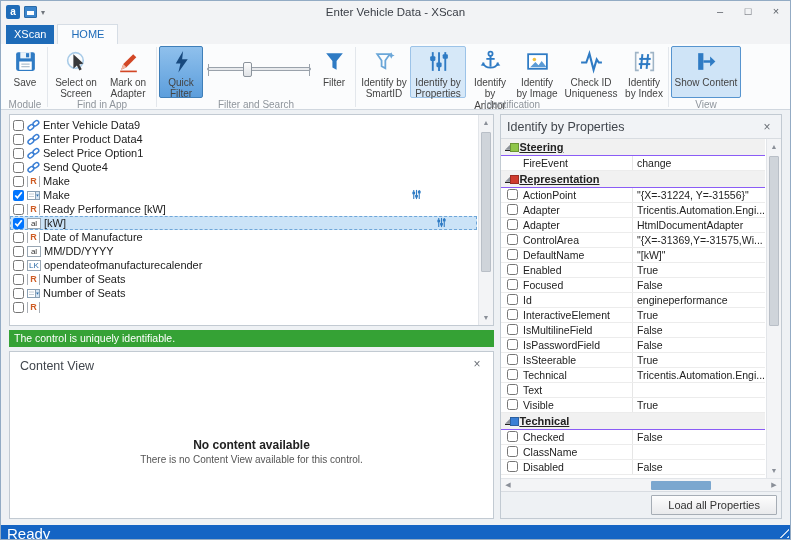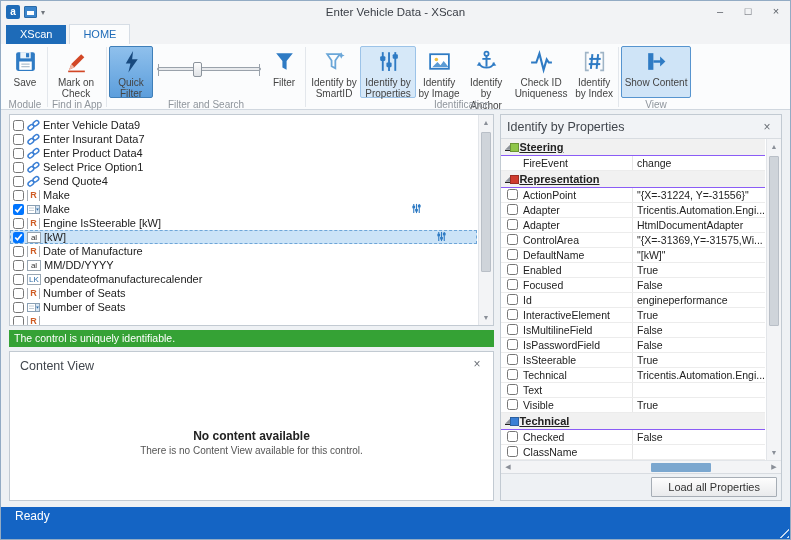--- a/index.html
+++ b/index.html
@@ -13,21 +13,21 @@
   .app-logo { width:14px; height:14px; background:#1e6bb8; border-radius:2px; color:#fff; font-size:10px; font-weight:bold; text-align:center; line-height:14px; }
   .qat-icon { width:13px; height:12px; background:#3b85cc; border:1px solid #2a6aa8; border-radius:1px; position:relative; }
   .qat-icon:after { content:""; position:absolute; left:2px; right:2px; bottom:2px; height:4px; background:#fff; }
   .qat-drop { color:#707archives0; font-size:8px; color:#70757c; }
   .tb-title { position:absolute; left:0; right:0; text-align:center; font-size:11.5px; color:#3c4048; }
   .tb-btns { margin-left:auto; display:flex; z-index:2; }
   .tb-btn { width:28px; height:20px; text-align:center; line-height:19px; color:#5a5f66; font-size:11px; }
 
   
   .tabrow { height:21px; background:#f2f3f5; display:flex; align-items:flex-end; padding-left:5px; flex:0 0 auto; }
-  .tab-app { background:#1e6bb8; color:#fff; font-size:11px; padding:3px 14px 4px; }
+  .tab-app { background:#1e6bb8; color:#fff; font-size:11px; padding:3px 8px 4px; }
   .tab-home { background:#fbfcfd; color:#1e6bb8; font-size:11px; padding:3px 13px 4px; margin-left:3px; border:1px solid #d6dde5; border-bottom:none; }
 
   
   .ribbon { height:66px; background:#fbfcfd; border-bottom:1px solid #d0d7df; display:flex; align-items:stretch; padding:1px 2px 0; flex:0 0 auto; }
   .rgroup { display:flex; flex-direction:column; }
   .rgroup-body { display:flex; align-items:flex-start; flex:1; padding:1px 2px 0; }
   .rgroup-label { text-align:center; color:#8f959c; font-size:10px; padding:1px 4px 2px; white-space:nowrap; }
   .rsep { width:1px; background:#e3e7ec; margin:2px 0; }
   .rbtn { display:flex; flex-direction:column; align-items:center; border:1px solid transparent; border-radius:2px; padding:2px 1px 1px; font-size:10px; line-height:1.12; text-align:center; color:#444; height:52px; }
   .rbtn svg { flex:0 0 auto; margin-bottom:1px; }
@@ -90,21 +90,21 @@
   .pchk input { width:11px; height:11px; margin:1px 0 0 2px; }
   .pname { width:112px; flex:0 0 auto; border-right:1px solid #e6e6e6; padding-left:2px; height:100%; line-height:14px; white-space:nowrap; overflow:hidden; color:#222; }
   .pval { flex:1; padding-left:4px; white-space:nowrap; overflow:hidden; text-overflow:ellipsis; color:#222; }
   .pp-hscroll { height:13px; background:#f3f4f6; border-top:1px solid #e2e5e9; position:relative; flex:0 0 auto; }
   .hs-btn { position:absolute; top:0; bottom:0; width:14px; font-size:7px; color:#8a8f98; text-align:center; line-height:12px; }
   .hs-thumb { position:absolute; top:2px; height:9px; right:70px; width:60px; background:#7ba7cf; border-radius:1px; }
   .pp-footer { background:#eef1f4; border-top:1px solid #d8dce1; display:flex; justify-content:flex-end; gap:4px; padding:3px 4px; flex:0 0 auto; }
   .btn { height:20px; padding:0 16px; font-size:11px; color:#333; background:linear-gradient(#fdfdfd,#e9eaec); border:1px solid #a6adb5; border-radius:1px; line-height:18px; }
 
   
-  .statusbar { height:32px; color:#fff; font-size:12px; line-height:18px; padding-left:14px; position:relative; flex:0 0 auto; }
+  .statusbar { height:14px; color:#fff; font-size:15px; line-height:18px; padding-left:6px; position:relative; flex:0 0 auto; }
   .grip { position:absolute; right:1px; bottom:1px; width:13px; height:13px; background:linear-gradient(315deg, rgba(255,255,255,.75) 0 2px, transparent 2px 5px, rgba(255,255,255,.75) 5px 7px, transparent 7px 10px, rgba(255,255,255,.75) 10px 12px, transparent 12px); clip-path:polygon(100% 0,100% 100%,0 100%); }
 </style>
 </head>
 <body>
 
 <div class="window">
 
   <div class="titlebar">
     <div class="tb-title">Enter Vehicle Data - XScan</div>
     <div class="tb-icons">
@@ -141,25 +141,32 @@
         </div>
       </div>
       <div class="rgroup-label">Module</div>
     </div>
     <div class="rsep"></div>
 
     <div class="rgroup">
       <div class="rgroup-body">
         <div class="rbtn" style="width:52px">
           <span><svg width="25" height="25" viewBox="0 0 24 24">
+                <circle cx="11" cy="11" r="7.5" fill="none" stroke="#a8cbe8" stroke-width="1.5"></circle>
+                <path d="M9 5 L9 19 L12.4 15.8 L14.8 20.6 L17 19.4 L14.6 14.8 L18.6 14 Z" fill="#38393b"></path>
+              </svg></span>
+          <span>Select on Screen</span>
+        </div>
+        <div class="rbtn" style="width:52px">
+          <span><svg width="25" height="25" viewBox="0 0 24 24">
                 <path d="M5 20 L7 14.5 L16.5 5 L19.5 8 L10 17.5 Z" fill="#d24726"></path>
                 <path d="M5 20 L7 14.5 L10 17.5 Z" fill="#f0b9a6"></path>
                 <line x1="4" y1="21.5" x2="20" y2="21.5" stroke="#d24726" stroke-width="1.6"></line>
               </svg></span>
-          <span>Mark on Check</span>
+          <span>Mark on Adapter</span>
         </div>
       </div>
       <div class="rgroup-label">Find in App</div>
     </div>
     <div class="rsep"></div>
 
     <div class="rgroup">
       <div class="rgroup-body">
         <div class="rbtn on-strong" style="width:44px">
           <span><svg width="25" height="25" viewBox="0 0 24 24">
@@ -202,38 +209,38 @@
                   <line x1="18.5" y1="3" x2="18.5" y2="21"></line>
                 </g>
                 <g fill="#2f7bc4">
                   <rect x="4" y="7" width="5" height="4.4" rx="1"></rect>
                   <rect x="10" y="13" width="5" height="4.4" rx="1"></rect>
                   <rect x="16" y="5" width="5" height="4.4" rx="1"></rect>
                 </g>
               </svg></span>
           <span>Identify by Properties</span>
         </div>
-        <div class="rbtn" style="width:46px">
-          <span><svg width="25" height="25" viewBox="0 0 24 24">
-                <rect x="3" y="5" width="18" height="14" fill="#fff" stroke="#2f7bc4" stroke-width="1.7"></rect>
-                <circle cx="9" cy="10" r="1.7" fill="#f0c040"></circle>
-                <path d="M5 17.5 l5-5 3 3 3-4 4.8 6 Z" fill="#5b9bd5"></path>
-              </svg></span>
-          <span>Identify by Image</span>
-        </div>
         <div class="rbtn" style="width:48px">
           <span><svg width="25" height="25" viewBox="0 0 24 24">
                 <circle cx="12" cy="4.6" r="2" fill="none" stroke="#2f7bc4" stroke-width="1.7"></circle>
                 <line x1="12" y1="6.6" x2="12" y2="17" stroke="#2f7bc4" stroke-width="1.9"></line>
                 <line x1="8" y1="9.5" x2="16" y2="9.5" stroke="#2f7bc4" stroke-width="1.7"></line>
                 <path d="M5 13 C5.5 19.5 18.5 19.5 19 13" fill="none" stroke="#2f7bc4" stroke-width="1.9"></path>
                 <path d="M5 13 l-2.4 2.8 4 .6 Z" fill="#2f7bc4"></path>
                 <path d="M19 13 l2.4 2.8 -4 .6 Z" fill="#2f7bc4"></path>
               </svg></span>
           <span>Identify by Anchor</span>
+        </div>
+        <div class="rbtn" style="width:46px">
+          <span><svg width="25" height="25" viewBox="0 0 24 24">
+                <rect x="3" y="5" width="18" height="14" fill="#fff" stroke="#2f7bc4" stroke-width="1.7"></rect>
+                <circle cx="9" cy="10" r="1.7" fill="#f0c040"></circle>
+                <path d="M5 17.5 l5-5 3 3 3-4 4.8 6 Z" fill="#5b9bd5"></path>
+              </svg></span>
+          <span>Identify by Image</span>
         </div>
         <div class="rbtn" style="width:62px">
           <span><svg width="25" height="25" viewBox="0 0 24 24">
                 <path d="M2 13 H7 L10 4.5 L14 20 L17 10 L19 13 H22" fill="none" stroke="#2f7bc4" stroke-width="2"></path>
               </svg></span>
           <span>Check ID Uniqueness</span>
         </div>
         <div class="rbtn" style="width:44px">
           <span><svg width="25" height="25" viewBox="0 0 24 24">
                 <path d="M6.5 3.5 H3.5 V20.5 H6.5" fill="none" stroke="#9fb4c6" stroke-width="1.5"></path>
@@ -278,32 +285,20 @@
               <input type="checkbox" style="">
               <span class="ticon">
                 <svg width="13" height="13" viewBox="0 0 13 13">
                   <g fill="none" stroke="#3a7fd5" stroke-width="1.5">
                     <rect x="0.8" y="6.2" width="6.2" height="4" rx="2" transform="rotate(-40 4 8.2)"></rect>
                     <rect x="5.8" y="2.2" width="6.2" height="4" rx="2" transform="rotate(-40 9 4.2)"></rect>
                   </g>
                 </svg>
               </span>
               <span class="tlabel">Enter Vehicle Data9</span>
-            </div>
-          <div class="trow">
-              <input type="checkbox" style="">
-              <span class="ticon">
-                <svg width="13" height="13" viewBox="0 0 13 13">
-                  <g fill="none" stroke="#3a7fd5" stroke-width="1.5">
-                    <rect x="0.8" y="6.2" width="6.2" height="4" rx="2" transform="rotate(-40 4 8.2)"></rect>
-                    <rect x="5.8" y="2.2" width="6.2" height="4" rx="2" transform="rotate(-40 9 4.2)"></rect>
-                  </g>
-                </svg>
-              </span>
-              <span class="tlabel">Enter Insurant Data7</span>
             </div>
           <div class="trow">
               <input type="checkbox" style="">
               <span class="ticon">
                 <svg width="13" height="13" viewBox="0 0 13 13">
                   <g fill="none" stroke="#3a7fd5" stroke-width="1.5">
                     <rect x="0.8" y="6.2" width="6.2" height="4" rx="2" transform="rotate(-40 4 8.2)"></rect>
                     <rect x="5.8" y="2.2" width="6.2" height="4" rx="2" transform="rotate(-40 9 4.2)"></rect>
                   </g>
                 </svg>
@@ -360,21 +355,21 @@
                   <g fill="#2f7bc4">
                     <rect x="3" y="6" width="6" height="5.5"></rect>
                     <rect x="9" y="13" width="6" height="5.5"></rect>
                     <rect x="15" y="4" width="6" height="5.5"></rect>
                   </g>
                 </svg></span>
             </div>
           <div class="trow">
               <input type="checkbox" style="">
               <span class="ticon ic-label">R</span>
-              <span class="tlabel">Engine IsSteerable [kW]</span>
+              <span class="tlabel">Ready Performance [kW]</span>
             </div>
           <div class="trow sel">
               <input type="checkbox" checked="" style="">
               <span class="ticon ic-box">al</span>
               <span class="tlabel">[kW]</span>
               <span class="tbadge b2"><svg width="11" height="11" viewBox="0 0 24 24">
                   <g stroke="#2f7bc4" stroke-width="2.4">
                     <line x1="6" y1="2" x2="6" y2="22"></line>
                     <line x1="12" y1="2" x2="12" y2="22"></line>
                     <line x1="18" y1="2" x2="18" y2="22"></line>

